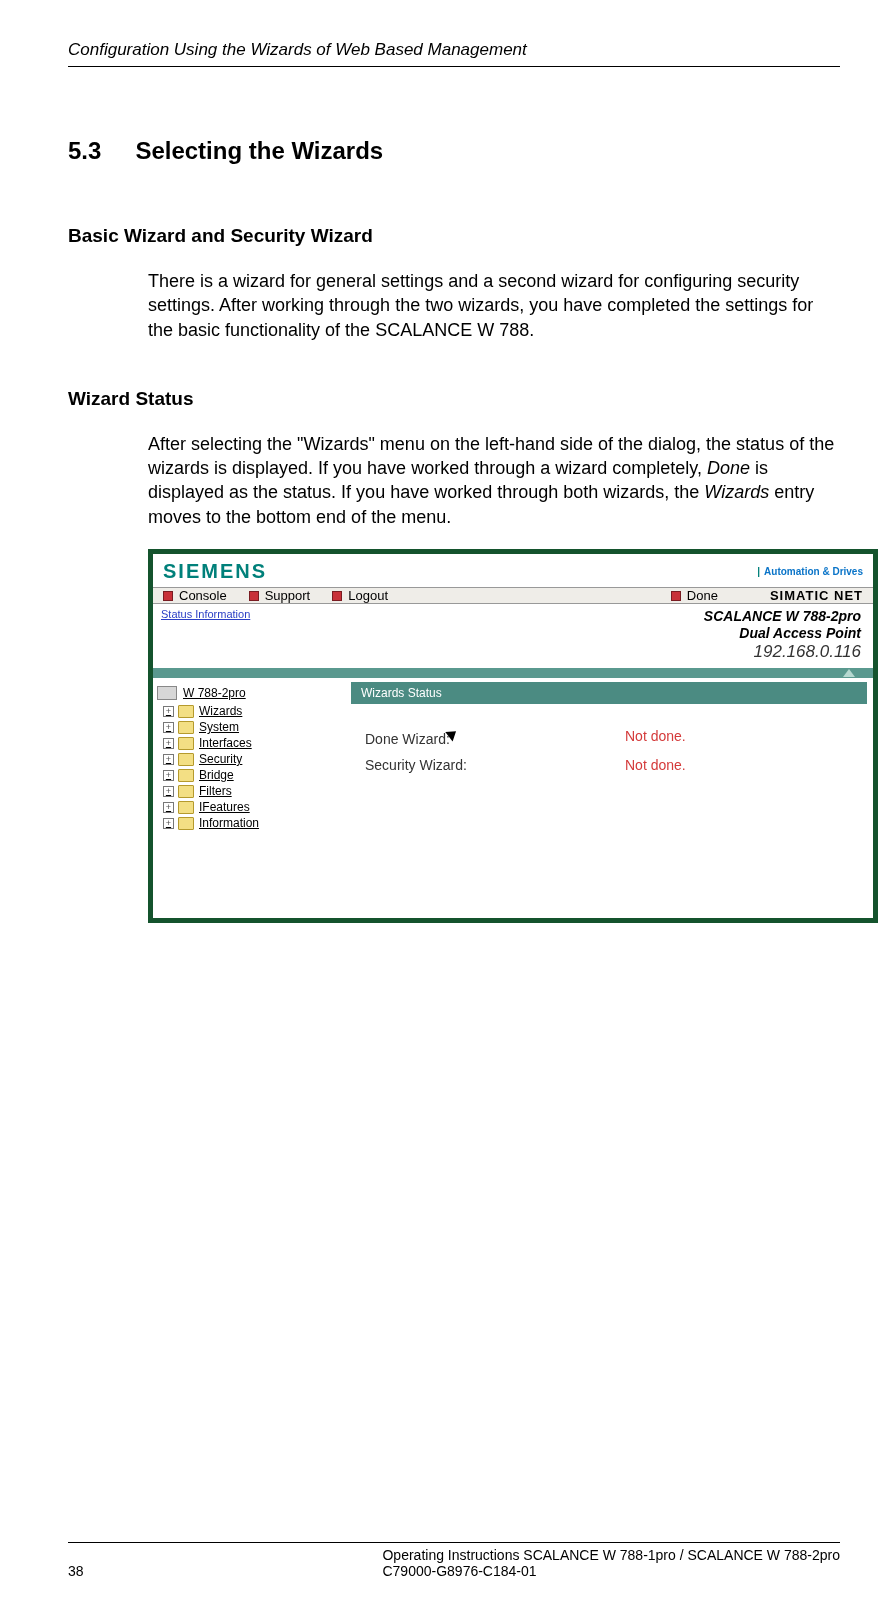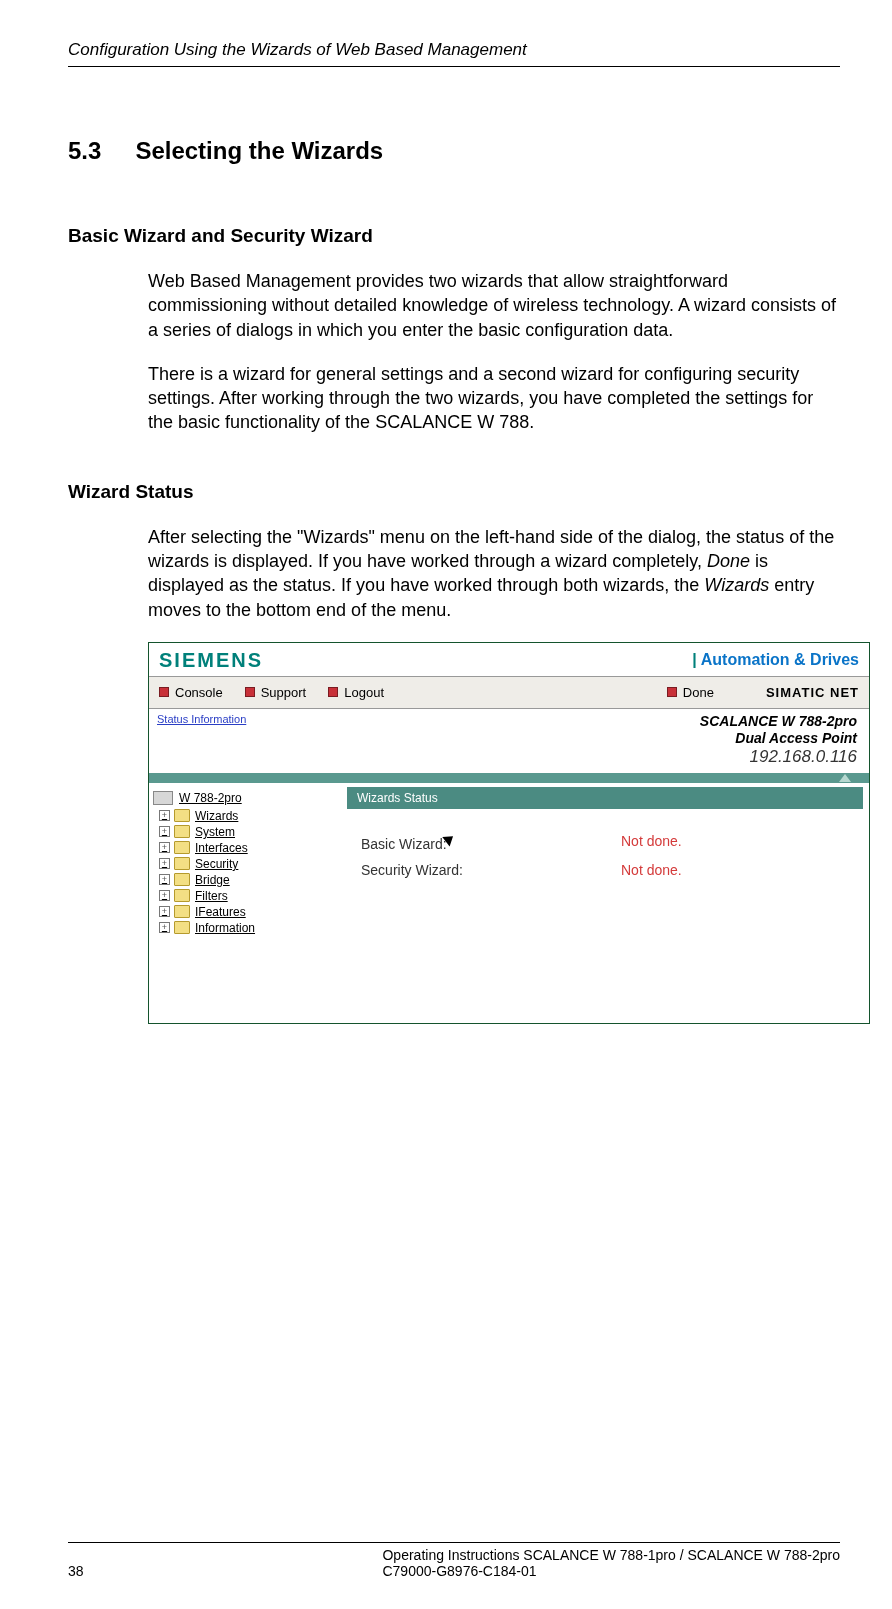--- a/index.html
+++ b/index.html
@@ -37,49 +37,49 @@
   }
   .body-text {
     font-size: 18px;
     line-height: 1.35;
     margin: 0 0 20px 80px;
   }
   .block { margin-bottom: 46px; }
   .screenshot-wrap {
     margin-left: 80px;
     width: 720px;
-    border: 1px solid #14532d;
+    border: 5px solid #14532d;
   }
   .ss-header {
     display: flex;
     align-items: center;
     justify-content: space-between;
     padding: 6px 10px 4px 10px;
     background: #fff;
   }
   .siemens-logo {
     font-family: Arial, sans-serif;
     font-weight: bold;
     letter-spacing: 2px;
     font-size: 20px;
     color: #00807a;
   }
   .ad-link {
-    font-size: 16px;
+    font-size: 10px;
     font-weight: bold;
     color: #0a74c8;
   }
   .ad-link .bar { color: #00807a; margin-right: 4px; }
   .ss-menubar {
     display: flex;
     align-items: center;
     background: #efede8;
     border-top: 1px solid #999;
     border-bottom: 1px solid #999;
-    padding: 8px 10px;
+    padding: 0 10px;
     font-size: 13px;
   }
   .ss-menubar .mitem {
     display: flex;
     align-items: center;
     margin-right: 22px;
   }
   .ss-menubar .spacer { flex: 1; }
   .red-square {
     width: 8px; height: 8px; background: #c83038;
@@ -213,21 +213,20 @@
 <div class="page">
 
   <div class="running-head">Configuration Using the Wizards of Web Based Management</div>
 
   <h2 class="section-heading">
     <span class="num">5.3</span><span>Selecting the Wizards</span>
   </h2>
 
   <div class="block">
     <h3 class="subheading">Basic Wizard and Security Wizard</h3>
-    <p class="body-text">Web Based Management provides two wizards that allow straightforward commissioning without detailed knowledge of wireless technology. A wizard consists of a series of dialogs in which you enter the basic configuration data.</p>
     <p class="body-text">There is a wizard for general settings and a second wizard for configuring security settings. After working through the two wizards, you have completed the settings for the basic functionality of the SCALANCE W 788.</p>
   </div>
 
   <div class="block">
     <h3 class="subheading">Wizard Status</h3>
     <p class="body-text">
       <span>After selecting the "Wizards" menu on the left-hand side of the dialog, the status of the wizards is displayed. If you have worked through a wizard completely, </span><span class="italic">Done</span><span> is displayed as the status. If you have worked through both wizards, the </span><span class="italic">Wizards</span><span> entry moves to the bottom end of the menu.</span>
     </p>
 
     <div class="screenshot-wrap">
@@ -315,21 +314,21 @@
           <div class="tree-item">
               <span class="plusbox">+</span>
               <span class="folder-icon"></span>
               <span>Information</span>
             </div>
         </div>
 
         <div class="ss-main">
           <div class="panel-title">Wizards Status</div>
           <div class="wiz-row">
-            <span class="label"><span>Basic Wizard:</span><span class="cursor"></span></span>
+            <span class="label"><span>Done Wizard:</span><span class="cursor"></span></span>
             <span class="status">Not done.</span>
           </div>
           <div class="wiz-row">
             <span class="label">Security Wizard:</span>
             <span class="status">Not done.</span>
           </div>
         </div>
       </div>
     </div>
   </div>

